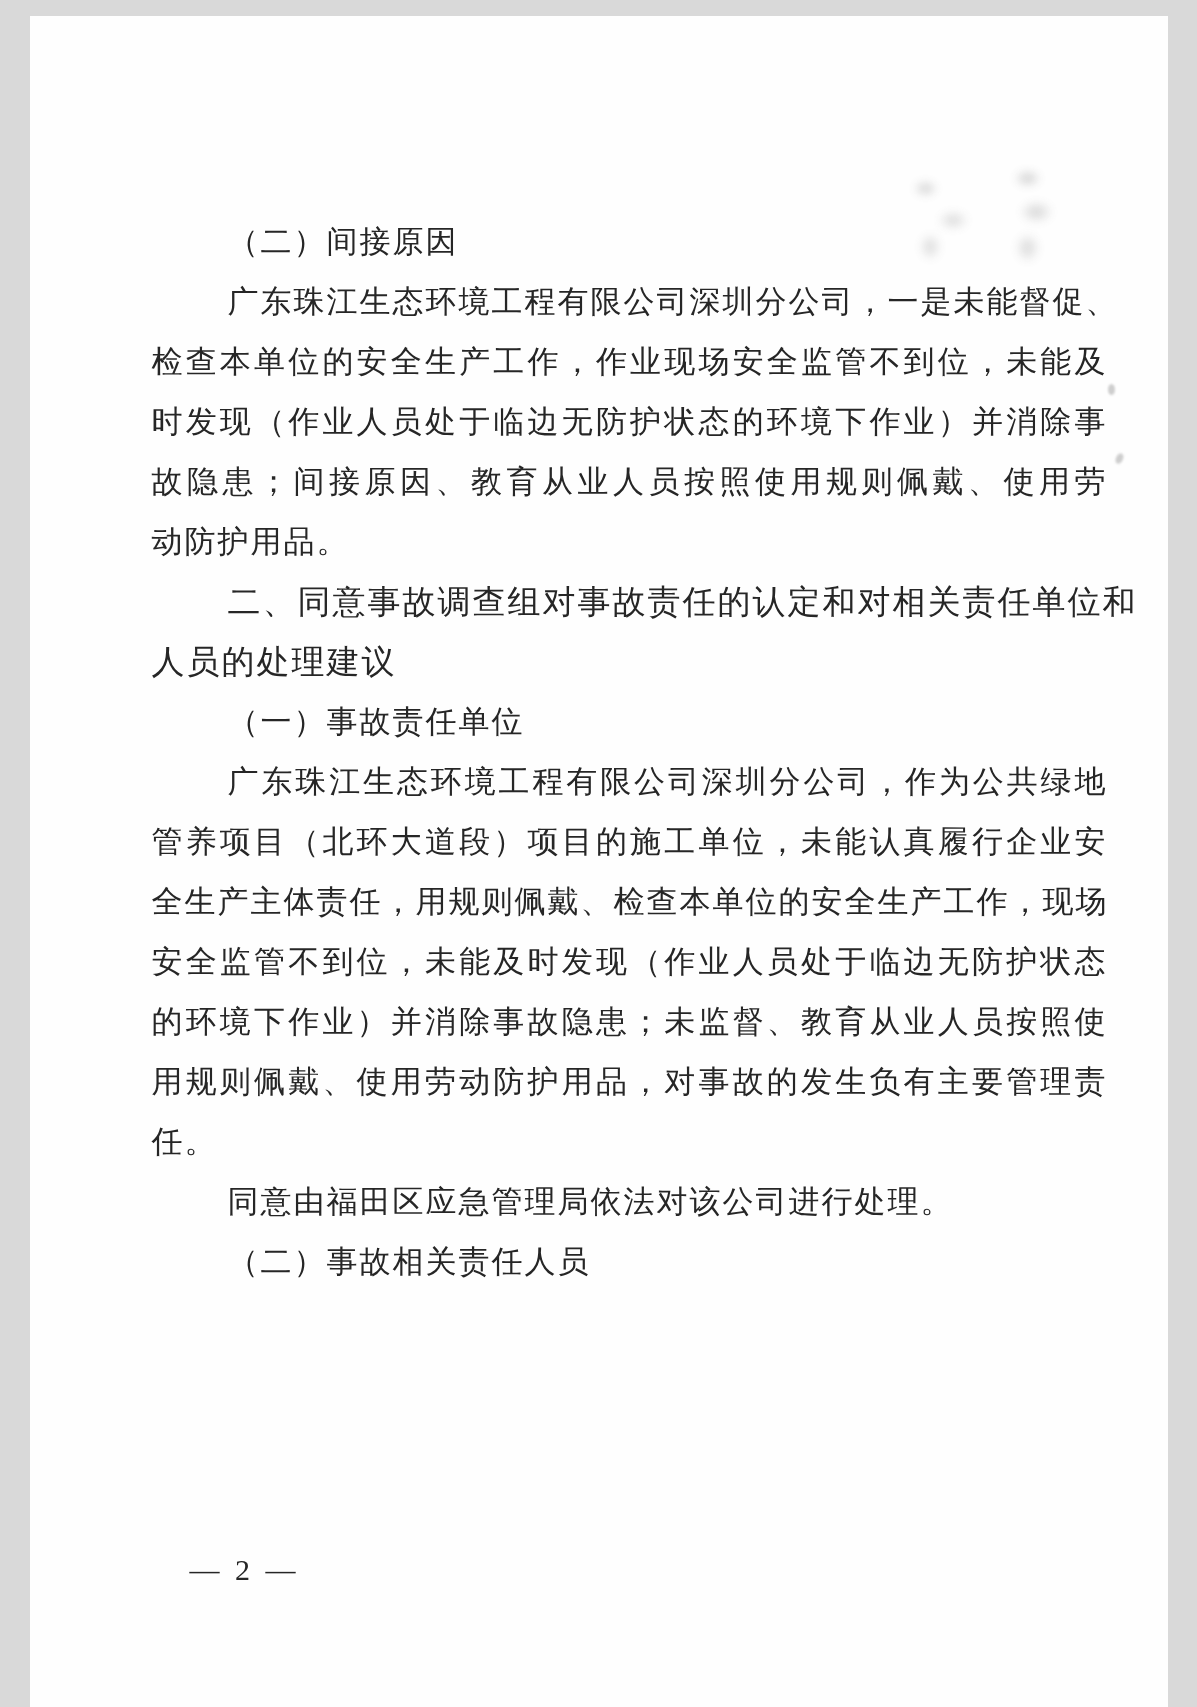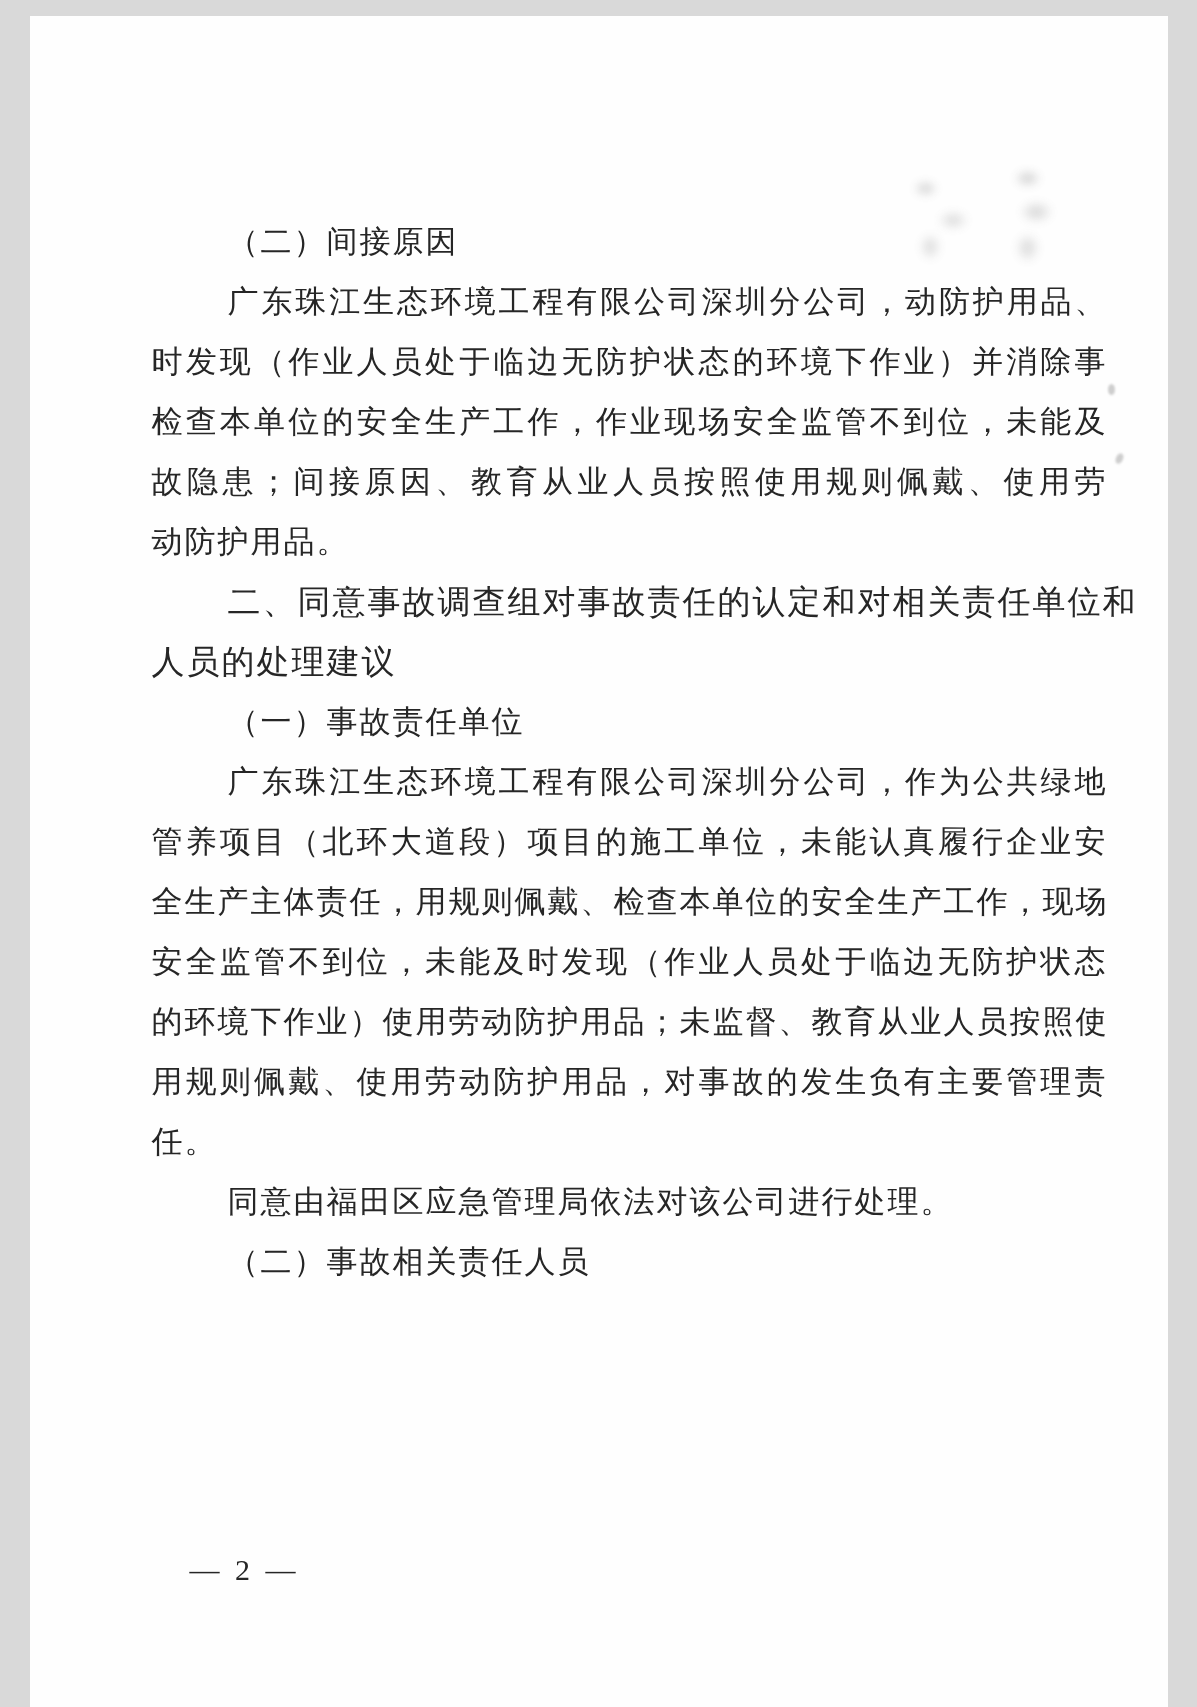--- a/index.html
+++ b/index.html
@@ -100,39 +100,39 @@
   <div class="smudge smudge-2"></div>
   <div class="speck speck-1"></div>
   <div class="speck speck-2"></div>
   <div class="speck speck-3"></div>
 
   <main id="doc">
       <p class="para">
         <span class="line first last">（二）间接原因</span>
       </p>
       <p class="para">
-        <span class="line first">广东珠江生态环境工程有限公司深圳分公司，动防护用品、</span>
+        <span class="line first">广东珠江生态环境工程有限公司深圳分公司，一是未能督促、</span>
+        <span class="line">检查本单位的安全生产工作，作业现场安全监管不到位，未能及</span>
         <span class="line">时发现（作业人员处于临边无防护状态的环境下作业）并消除事</span>
-        <span class="line">检查本单位的安全生产工作，作业现场安全监管不到位，未能及</span>
         <span class="line">故隐患；间接原因、教育从业人员按照使用规则佩戴、使用劳</span>
         <span class="line last">动防护用品。</span>
       </p>
       <p class="para heading">
         <span class="line first">二、同意事故调查组对事故责任的认定和对相关责任单位和</span>
         <span class="line last">人员的处理建议</span>
       </p>
       <p class="para">
         <span class="line first last">（一）事故责任单位</span>
       </p>
       <p class="para">
         <span class="line first">广东珠江生态环境工程有限公司深圳分公司，作为公共绿地</span>
         <span class="line">管养项目（北环大道段）项目的施工单位，未能认真履行企业安</span>
         <span class="line">全生产主体责任，用规则佩戴、检查本单位的安全生产工作，现场</span>
         <span class="line">安全监管不到位，未能及时发现（作业人员处于临边无防护状态</span>
-        <span class="line">的环境下作业）使用劳动防护用品；未监督、教育从业人员按照使</span>
+        <span class="line">的环境下作业）并消除事故隐患；未监督、教育从业人员按照使</span>
         <span class="line">用规则佩戴、使用劳动防护用品，对事故的发生负有主要管理责</span>
         <span class="line last">任。</span>
       </p>
       <p class="para">
         <span class="line first last">同意由福田区应急管理局依法对该公司进行处理。</span>
       </p>
       <p class="para">
         <span class="line first last">（二）事故相关责任人员</span>
       </p>
     </main>

